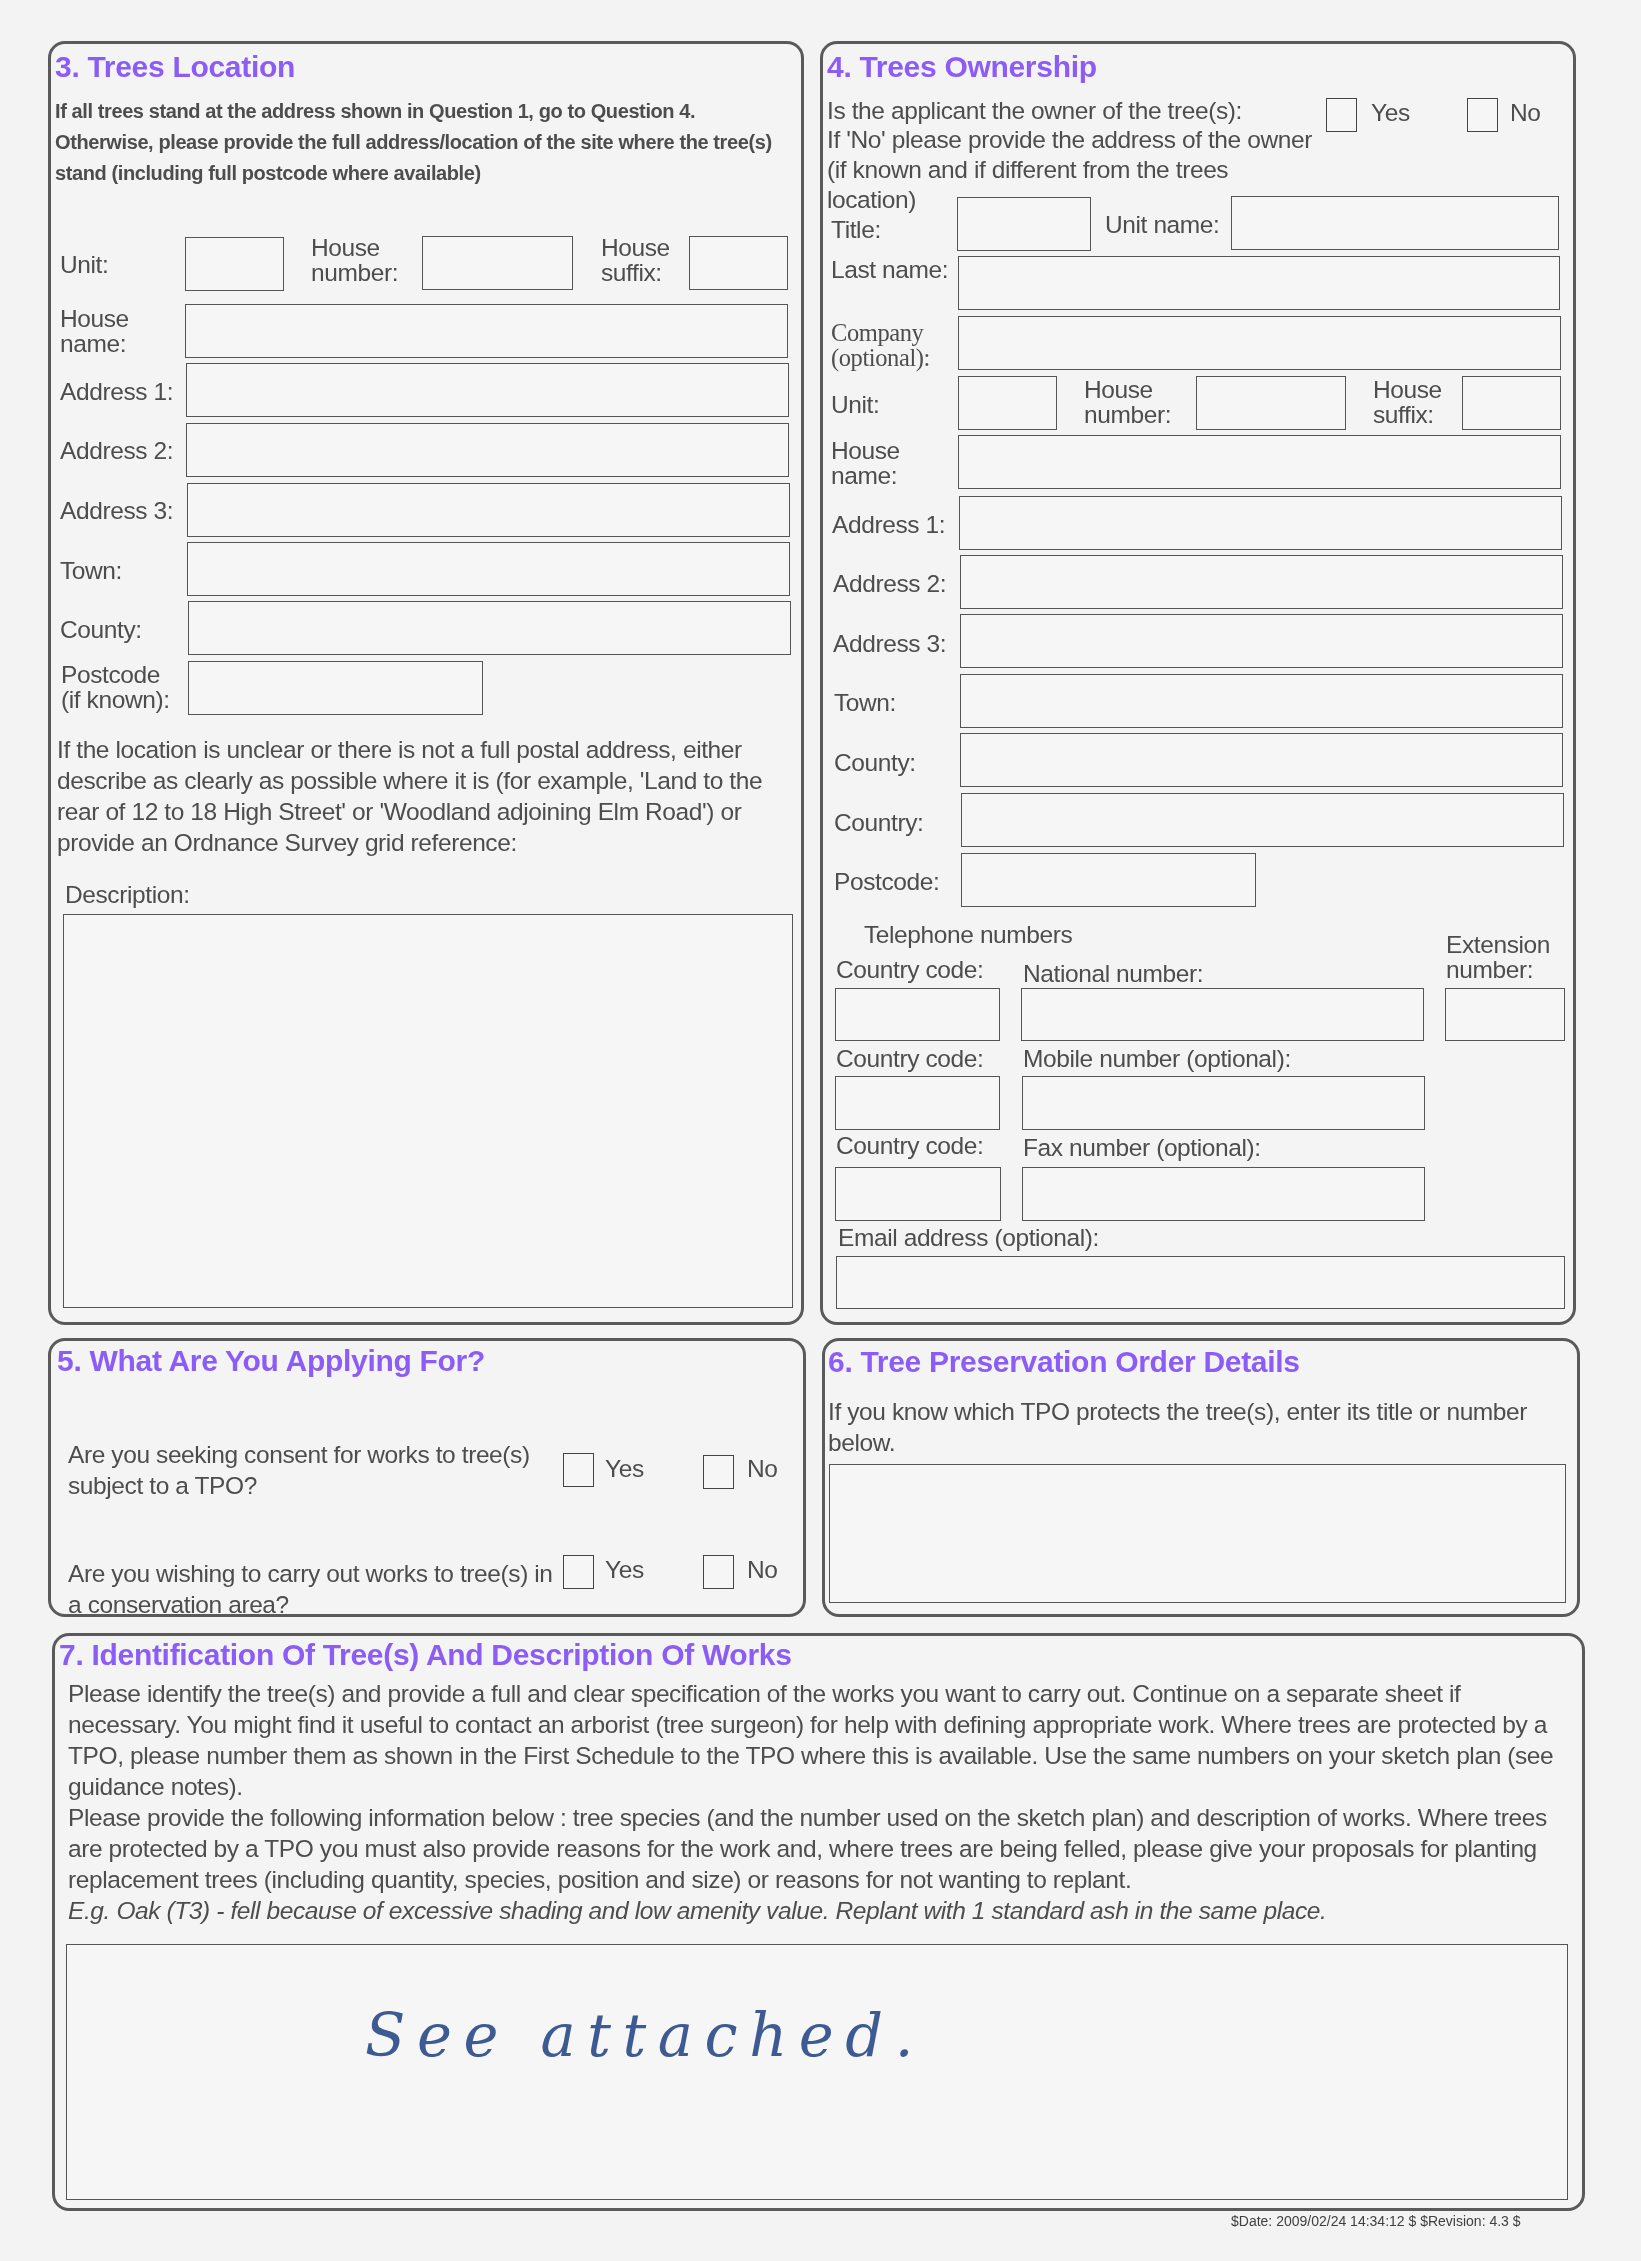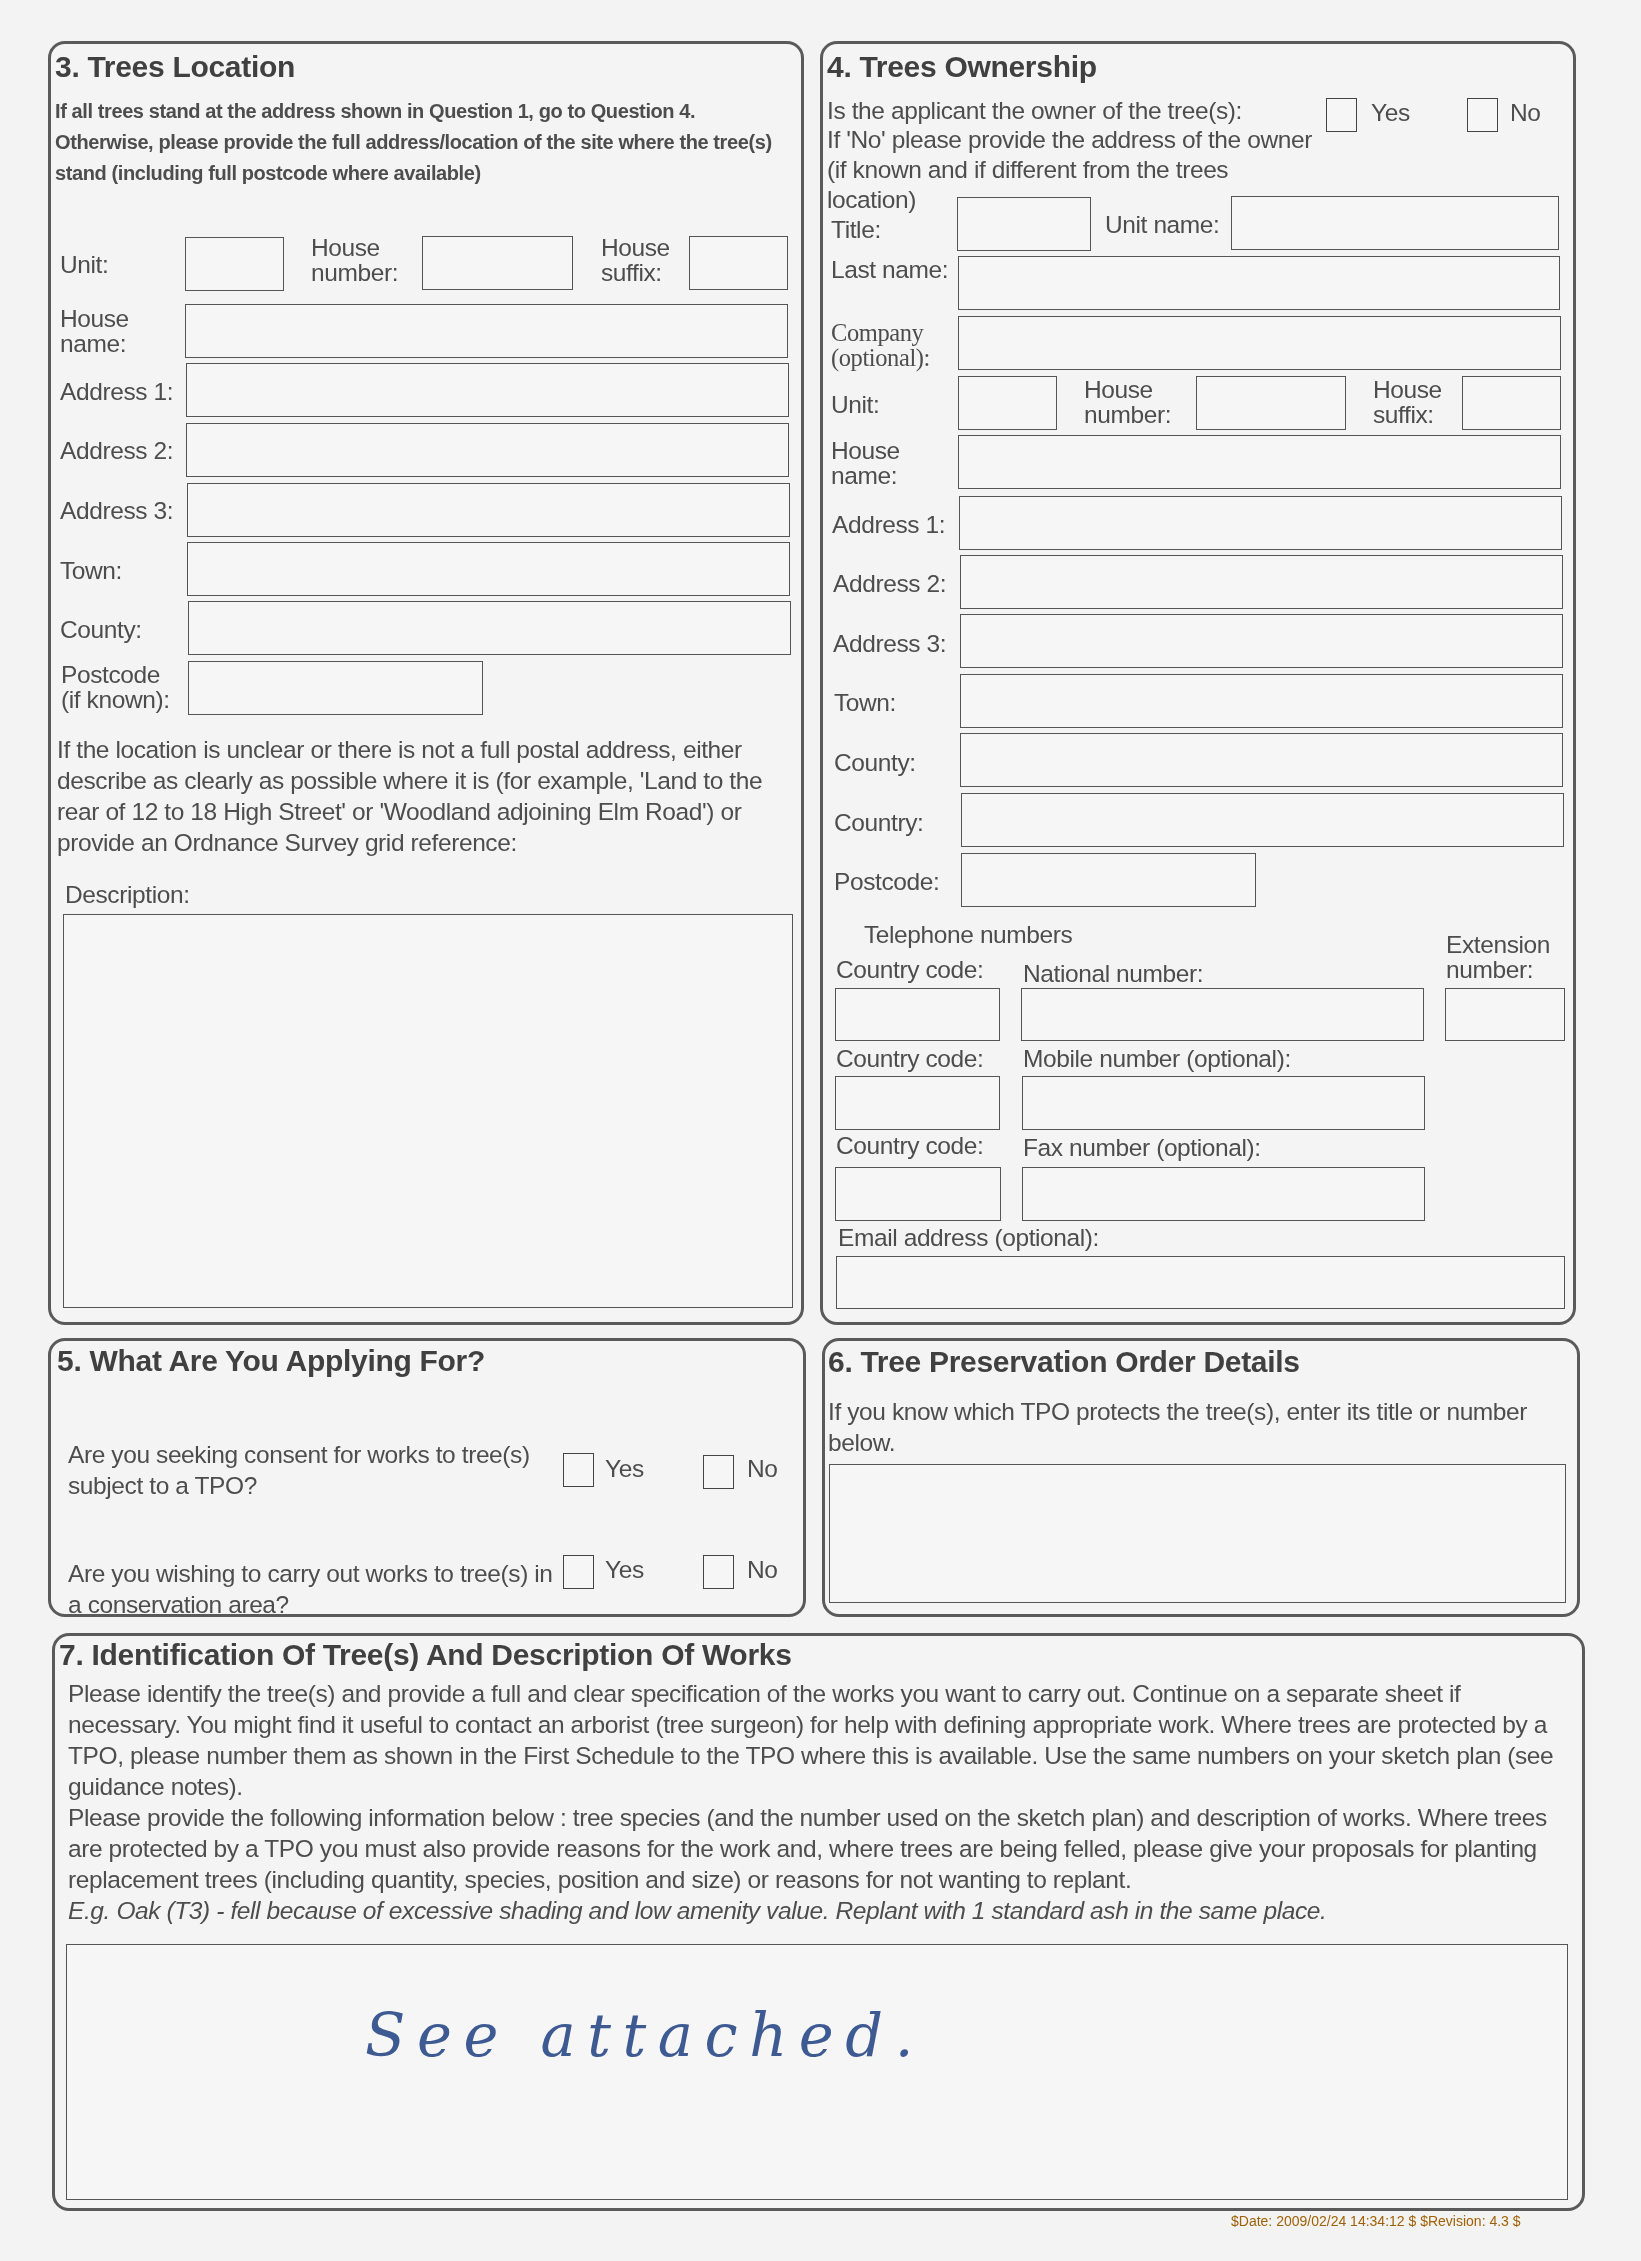--- a/index.html
+++ b/index.html
@@ -7,36 +7,36 @@
     width:1642px; height:2261px; position:relative; overflow:hidden;
     background:#f3f3f3;
     font-family:"Liberation Sans", sans-serif;
     color:#4a4a4a;
   }
   .section {
     position:absolute; border:3.9px solid #5a5a5a; border-radius:17px;
     box-sizing:border-box; background:#f4f4f4;
   }
   .sec-title {
-    position:absolute; font-weight:bold; font-size:30px; color:#404040;
+    position:absolute; font-weight:bold; font-size:30px; color:#8b5cf6;
     letter-spacing:-0.3px; white-space:nowrap;
   }
   .txt { position:absolute; font-size:24.5px; color:#4d4d4d; line-height:31px; letter-spacing:-0.4px; }
   .lbl { position:absolute; font-size:24.5px; color:#4d4d4d; line-height:24.5px; letter-spacing:-0.4px; white-space:nowrap; }
   .field {
     position:absolute; border:1.9px solid #555; box-sizing:border-box; background:#f6f6f6;
   }
   .cb {
     position:absolute; width:31px; height:34px; border:1.9px solid #444; box-sizing:border-box; background:#f6f6f6;
   }
   .hand {
     position:absolute; font-family:"DejaVu Serif", serif; font-style:italic;
     font-size:59px; color:#3e5a92; letter-spacing:11.6px; white-space:nowrap;
   }
-  .footer { position:absolute; font-size:14px; color:#a16207; white-space:nowrap; }
+  .footer { position:absolute; font-size:14px; color:#404040; white-space:nowrap; }
   .italic { font-style:italic; }
 </style>
 </head>
 <body>
 
 <div class="section" style="left:48px;top:41px;width:756px;height:1284px;"></div>
 <div class="sec-title" style="left:55px;top:50px;">3.  Trees Location</div>
 <div class="txt" style="left:55px;top:96px;width:742px;font-size:20px;font-weight:bold;">If all trees stand at the address shown in Question 1, go to Question 4. Otherwise, please provide the full address/location of the site where the tree(s) stand (including full postcode where available)</div>
 
 <div class="lbl" style="left:60px;top:253px;">Unit:</div>

